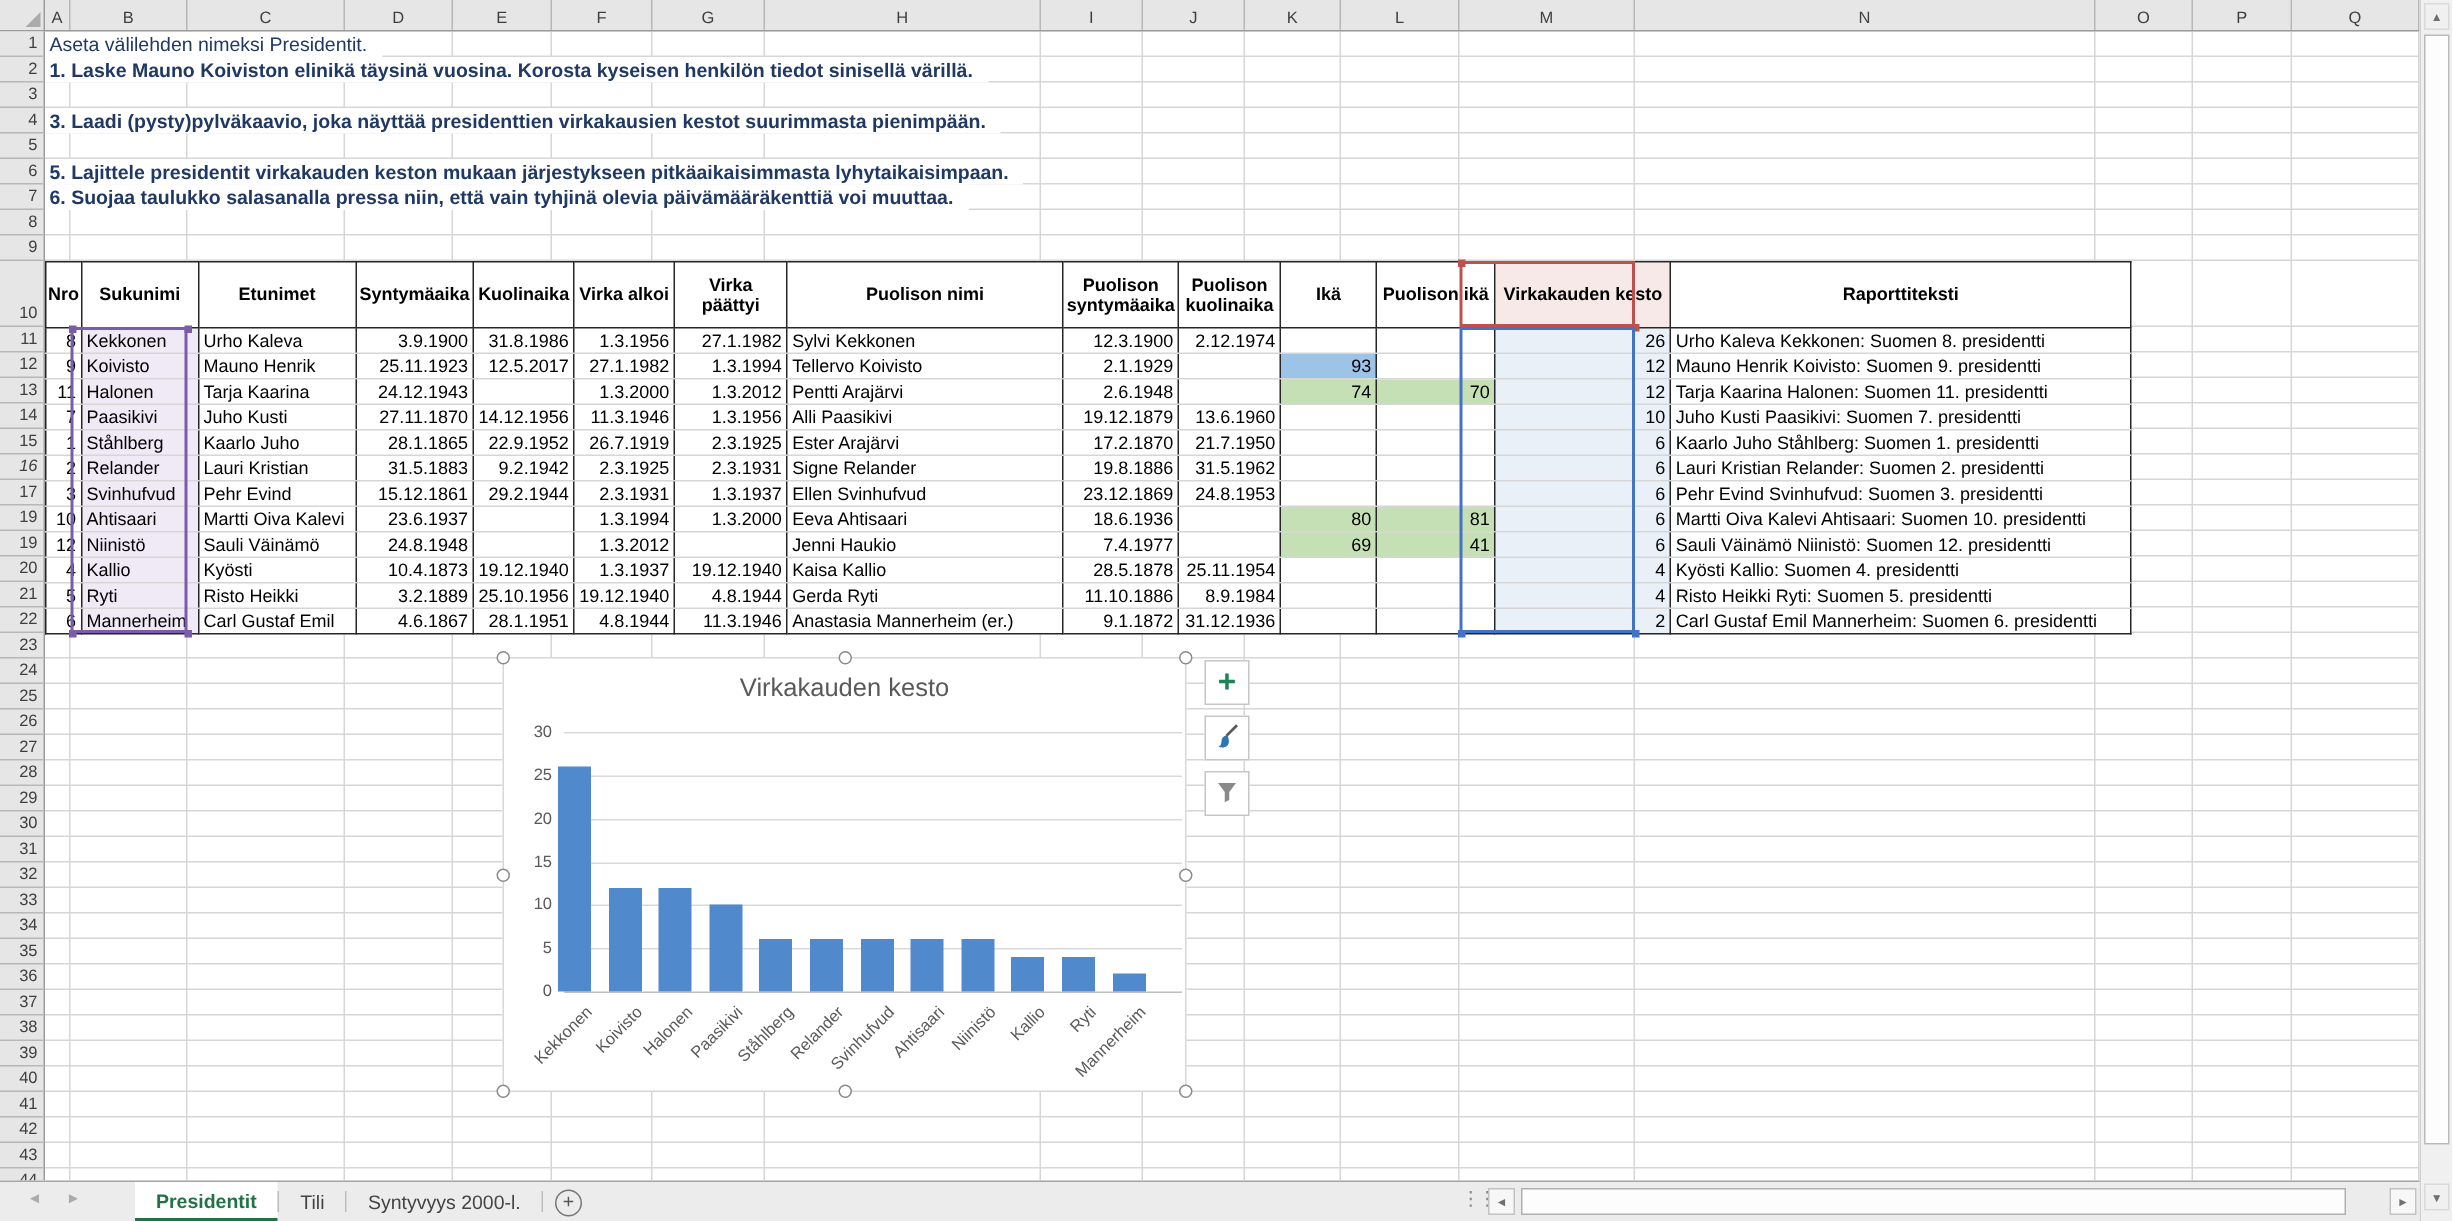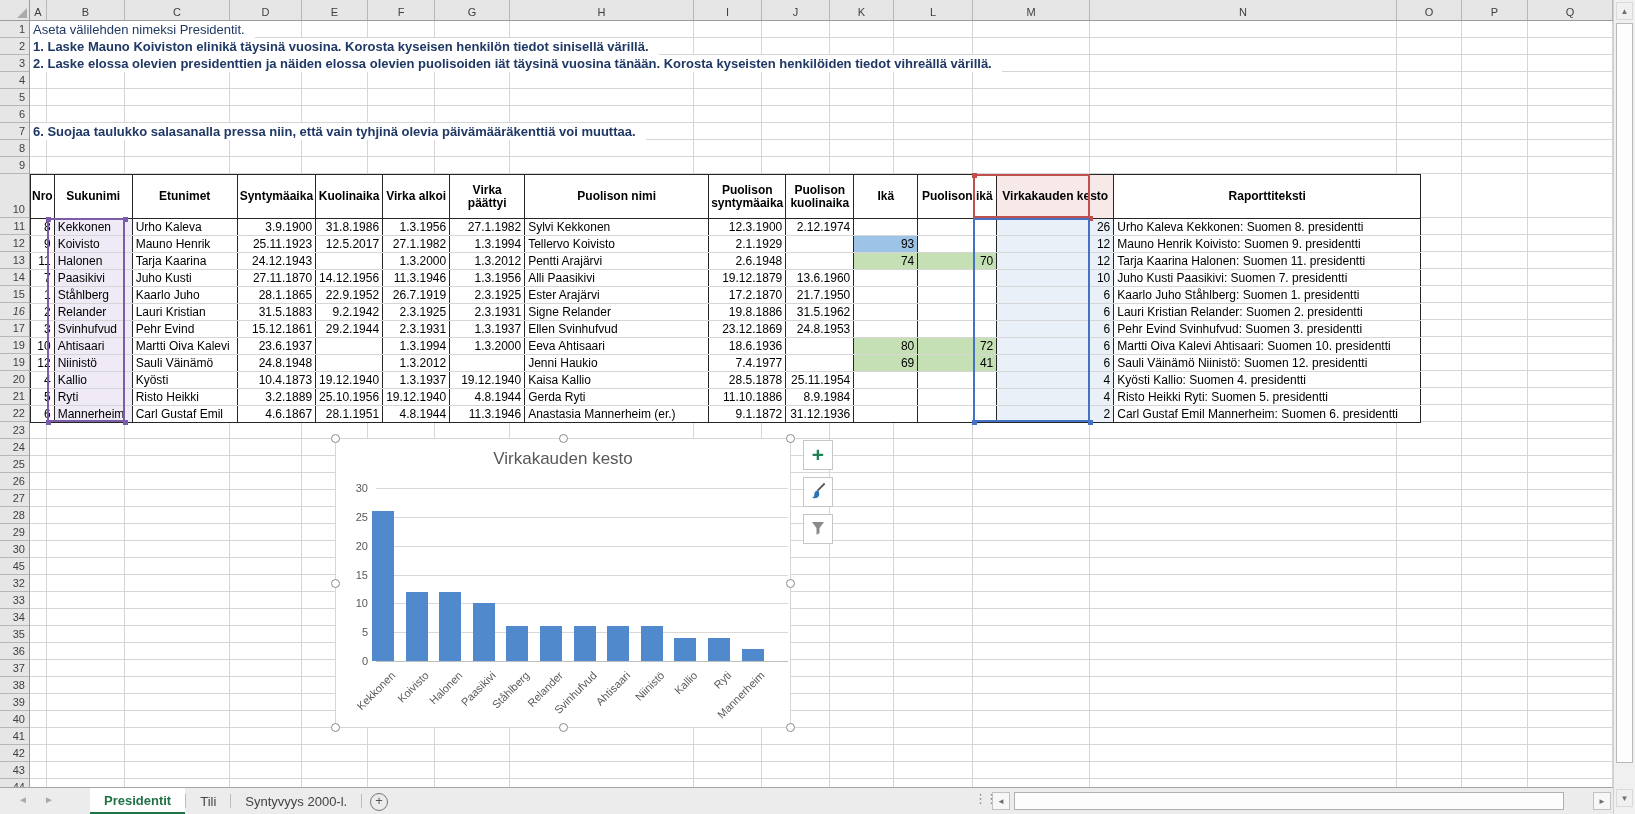--- a/index.html
+++ b/index.html
@@ -137,21 +137,21 @@
       <div class="rhcell" style="height: 17px;">21</div>
       <div class="rhcell" style="height: 17px;">22</div>
       <div class="rhcell" style="height: 17px;">23</div>
       <div class="rhcell" style="height: 17px;">24</div>
       <div class="rhcell" style="height: 17px;">25</div>
       <div class="rhcell" style="height: 17px;">26</div>
       <div class="rhcell" style="height: 17px;">27</div>
       <div class="rhcell" style="height: 17px;">28</div>
       <div class="rhcell" style="height: 17px;">29</div>
       <div class="rhcell" style="height: 17px;">30</div>
-      <div class="rhcell" style="height: 17px;">45</div>
+      <div class="rhcell" style="height: 17px;">31</div>
       <div class="rhcell" style="height: 17px;">32</div>
       <div class="rhcell" style="height: 17px;">33</div>
       <div class="rhcell" style="height: 17px;">34</div>
       <div class="rhcell" style="height: 17px;">35</div>
       <div class="rhcell" style="height: 17px;">36</div>
       <div class="rhcell" style="height: 17px;">37</div>
       <div class="rhcell" style="height: 17px;">38</div>
       <div class="rhcell" style="height: 17px;">39</div>
       <div class="rhcell" style="height: 17px;">40</div>
       <div class="rhcell" style="height: 17px;">41</div>
@@ -315,21 +315,21 @@
             <td class="txt" style="background: rgb(239, 234, 245);">Ahtisaari</td>
             <td class="txt">Martti Oiva Kalevi</td>
             <td class="num">23.6.1937</td>
             <td class="num"></td>
             <td class="num">1.3.1994</td>
             <td class="num">1.3.2000</td>
             <td class="txt">Eeva Ahtisaari</td>
             <td class="num">18.6.1936</td>
             <td class="num"></td>
             <td class="num" style="background: rgb(197, 224, 180);">80</td>
-            <td class="num" style="background: rgb(197, 224, 180);">72</td>
+            <td class="num" style="background: rgb(197, 224, 180);">81</td>
             <td class="num" style="background: rgb(233, 240, 248);">6</td>
             <td class="txt">Martti Oiva Kalevi Ahtisaari: Suomen 10. presidentti</td>
           </tr>
           <tr>
             <td class="num">12</td>
             <td class="txt" style="background: rgb(239, 234, 245);">Niinistö</td>
             <td class="txt">Sauli Väinämö</td>
             <td class="num">24.8.1948</td>
             <td class="num"></td>
             <td class="num">1.3.2012</td>
@@ -556,21 +556,22 @@
       <div class="hline" style="top: 638px;"></div>
       <div class="hline" style="top: 655px;"></div>
       <div class="hline" style="top: 672px;"></div>
       <div class="hline" style="top: 689px;"></div>
       <div class="hline" style="top: 706px;"></div>
       <div class="hline" style="top: 723px;"></div>
       <div class="hline" style="top: 740px;"></div>
       <div class="hline" style="top: 757px;"></div>
       <div class="instr" style="top: 0px; color: rgb(31, 56, 100);">Aseta välilehden nimeksi Presidentit.</div>
       <div class="instr b" style="top: 17px; color: rgb(31, 56, 100);">1. Laske Mauno Koiviston elinikä täysinä vuosina. Korosta kyseisen henkilön tiedot sinisellä värillä.</div>
-      <div class="instr b" style="top: 34px; color: rgb(31, 56, 100);">2. Laske elossa olevien presidenttien ja näiden elossa olevien puolisoiden iät täysinä vuosina tänään. Korosta kyseisten henkilöiden tiedot vihreällä värillä.</div>
+      <div class="instr b" style="top: 51px; color: rgb(31, 56, 100);">3. Laadi (pysty)pylväkaavio, joka näyttää presidenttien virkakausien kestot suurimmasta pienimpään.</div>
+      <div class="instr b" style="top: 85px; color: rgb(31, 56, 100);">5. Lajittele presidentit virkakauden keston mukaan järjestykseen pitkäaikaisimmasta lyhytaikaisimpaan.</div>
       <div class="instr b" style="top: 102px; color: rgb(31, 56, 100);">6. Suojaa taulukko salasanalla pressa niin, että vain tyhjinä olevia päivämääräkenttiä voi muuttaa.</div>
     </div>
 
   <div id="vscroll">
     <div class="vsa" style="top:2px;">▲</div>
     <div id="vsthumb"></div>
     <div class="vsa" style="top:789px;">▼</div>
   </div>
 
   <div id="tabbar">

